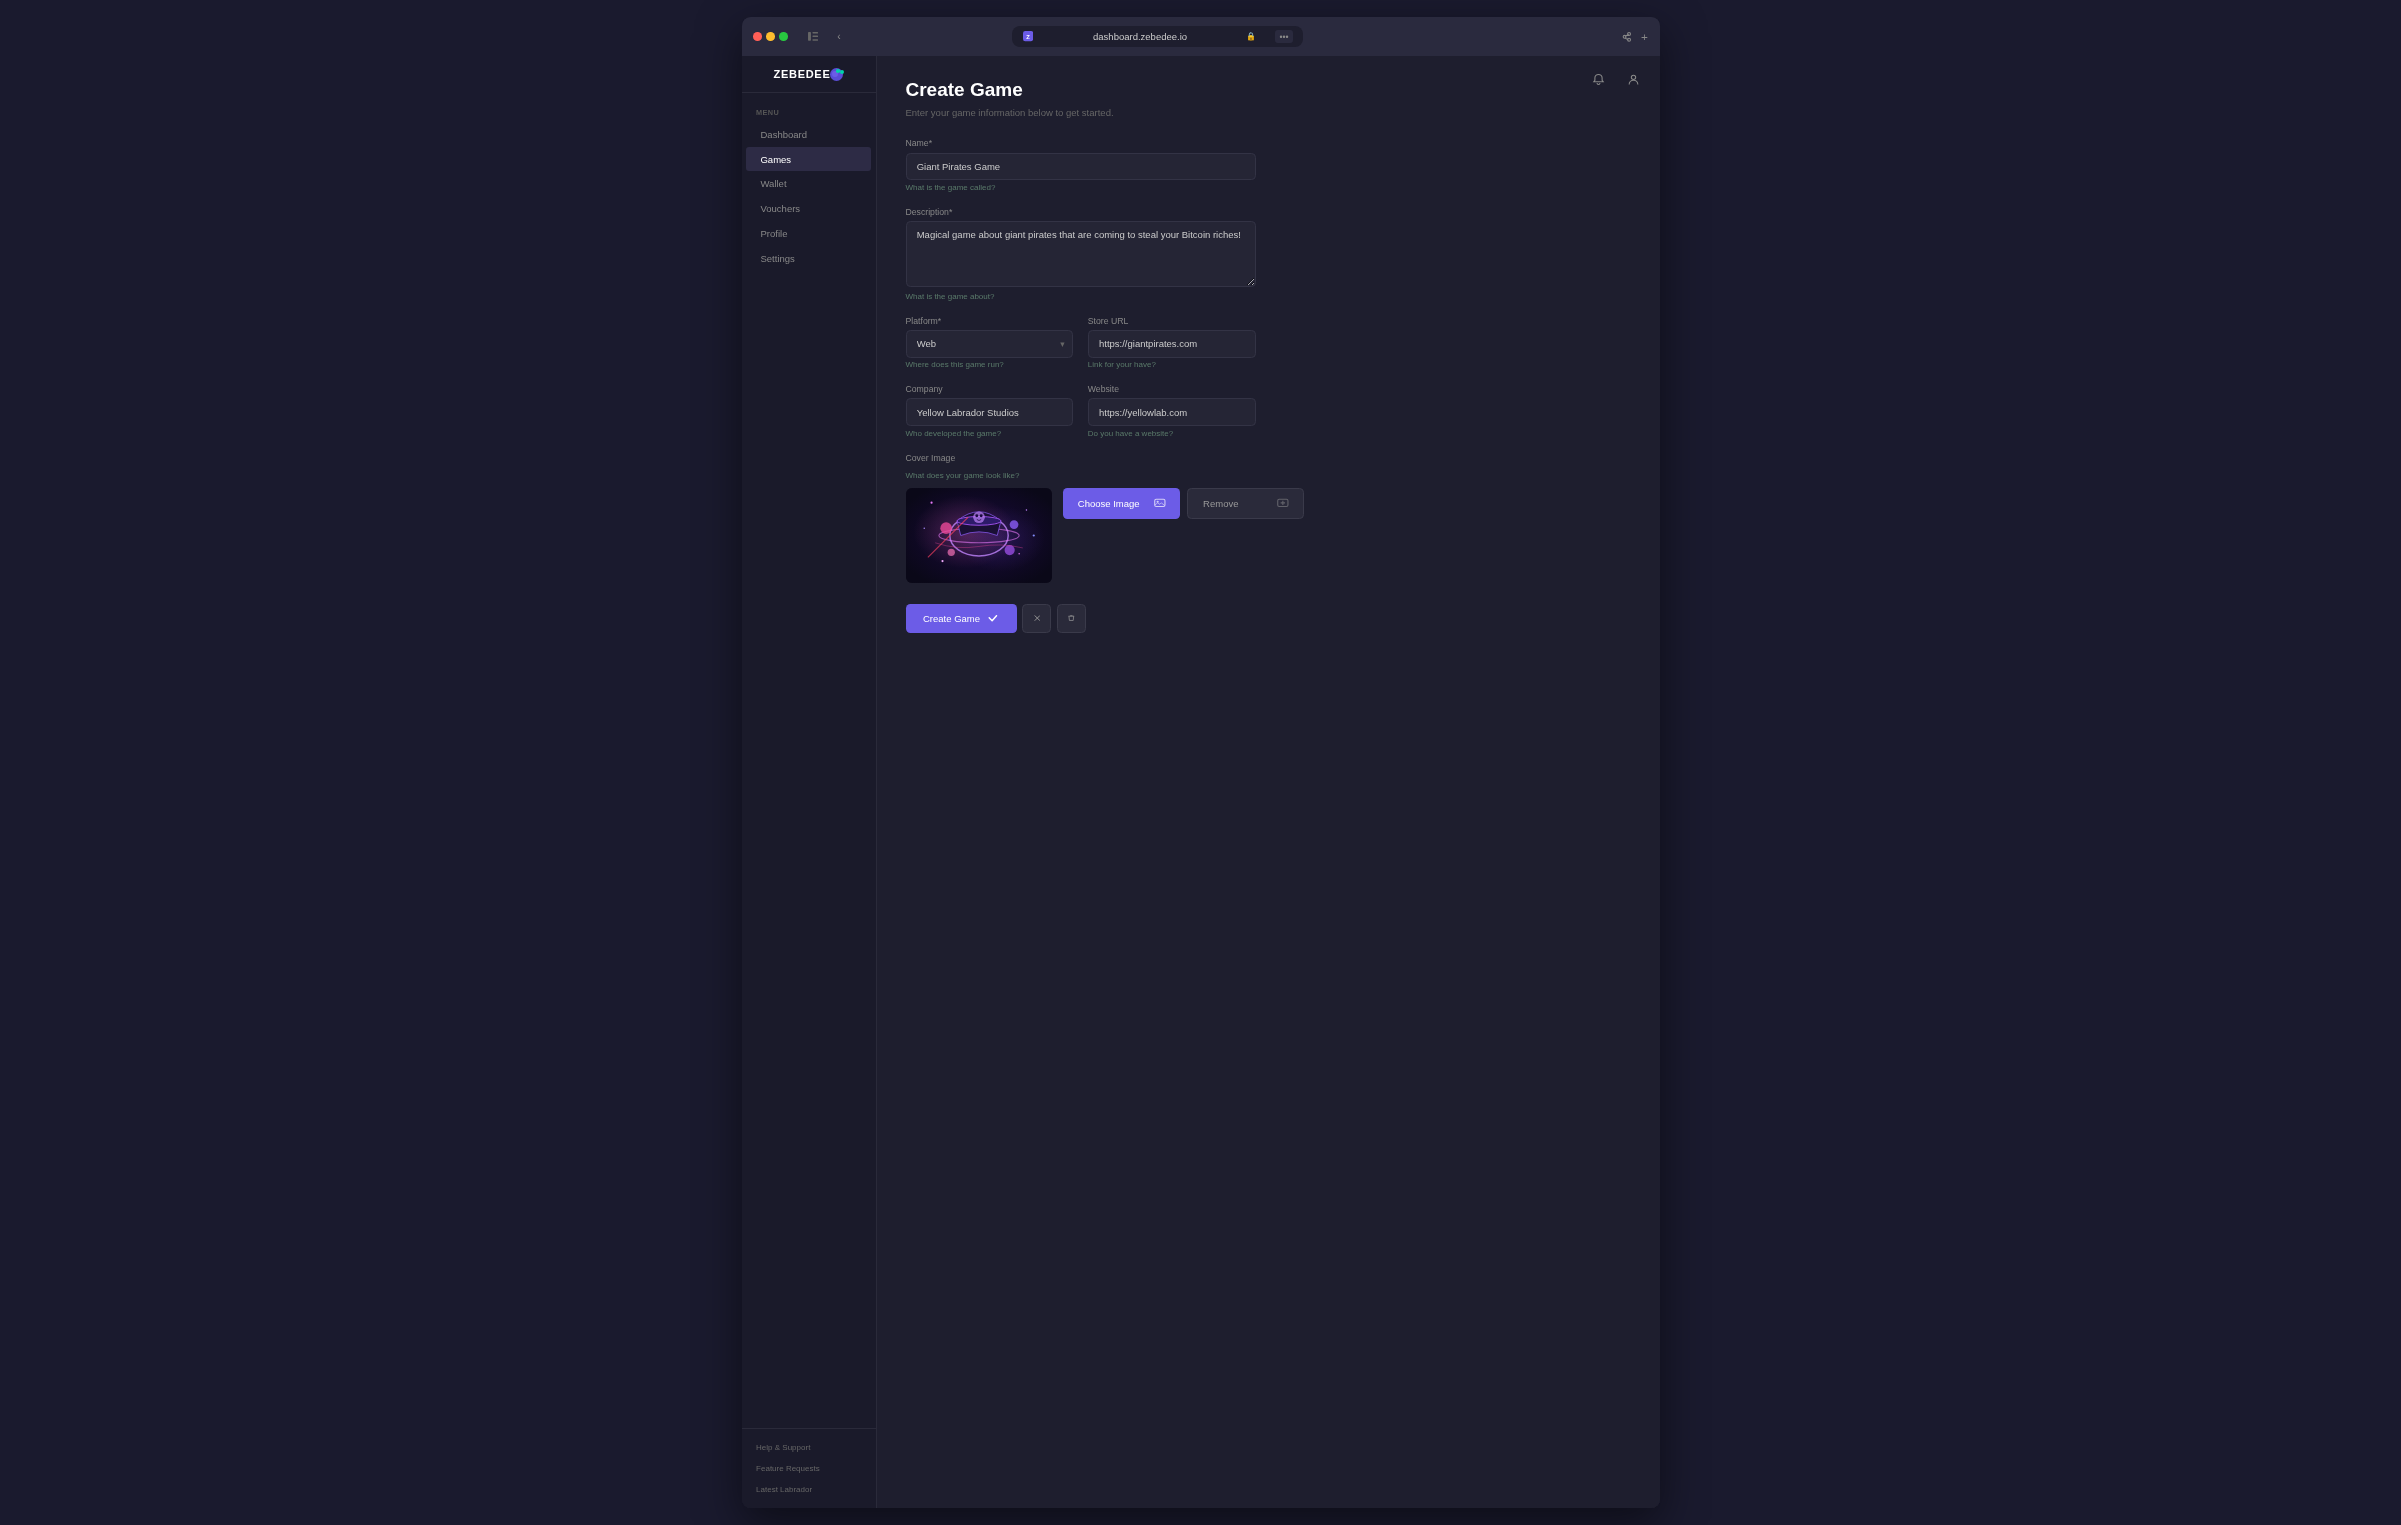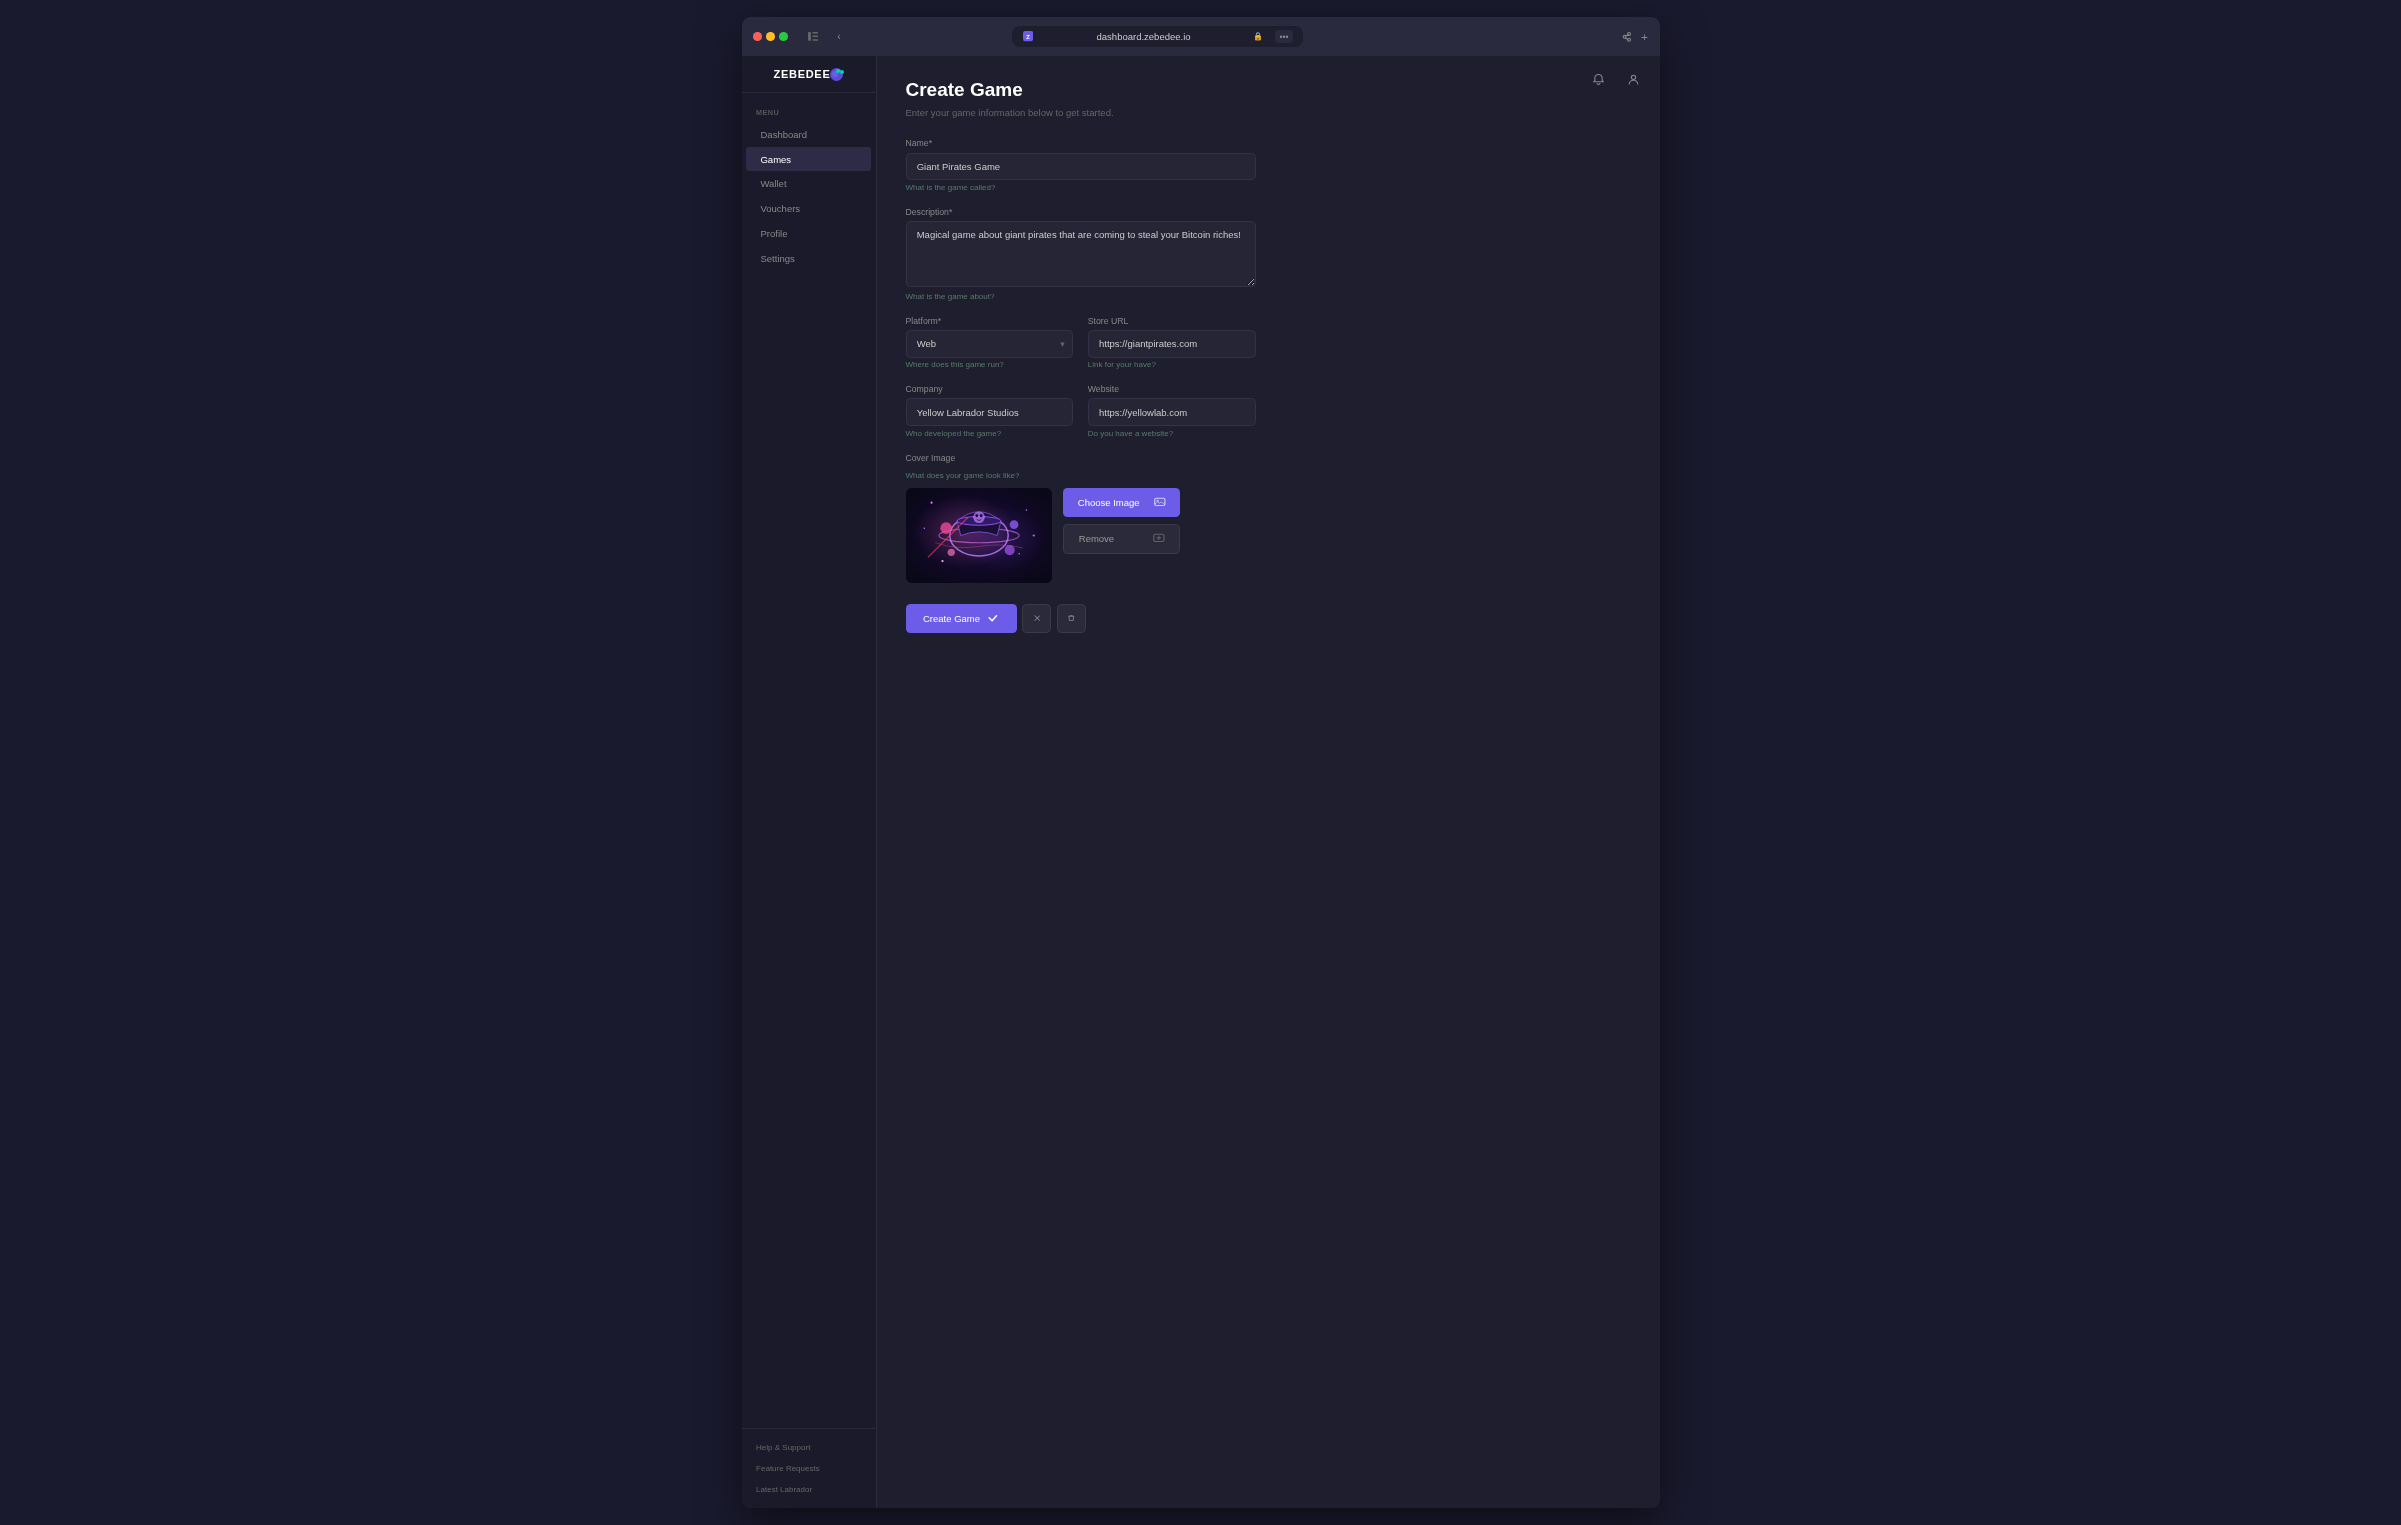--- a/index.html
+++ b/index.html
@@ -67,21 +67,21 @@
 
     .address-bar {
       flex: 1;
       max-width: 291px;
       margin: 0 auto;
       background: #1e1e2e;
       border-radius: 8px;
       padding: 4.4px 10.2px;
       display: flex;
       align-items: center;
-      gap: 12px;
+      gap: 19px;
     }
 
     .address-bar-icon {
       width: 11.7px;
       height: 11.7px;
       display: flex;
       align-items: center;
       justify-content: center;
     }
 
@@ -363,21 +363,21 @@
       width: 146px;
       height: 95px;
       border-radius: 5.8px;
       overflow: hidden;
       background: #151520;
       flex-shrink: 0;
     }
 
     .cover-image-buttons {
       display: flex;
-      flex-direction: column;
+      flex-direction: row;
       gap: 7.3px;
     }
 
     .btn-choose-image {
       background: #6c5ce7;
       color: #fff;
       border: none;
       border-radius: 4.4px;
       padding: 7.3px 14.6px;
       font-size: 9.5px;

